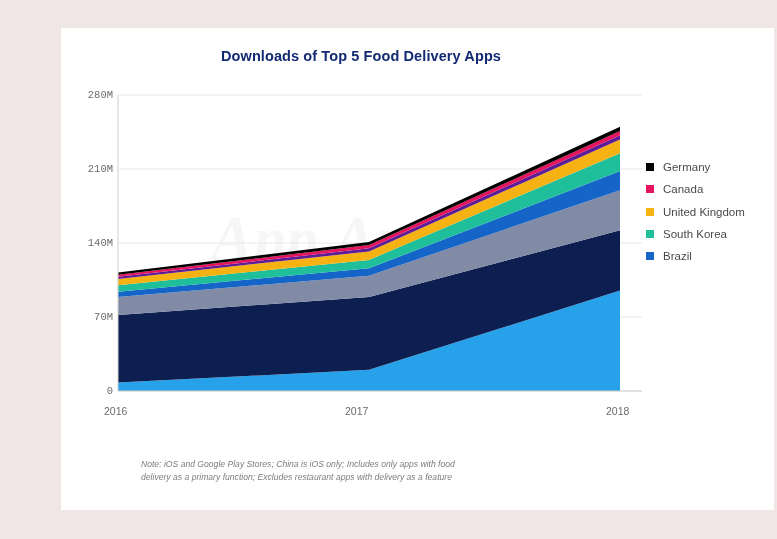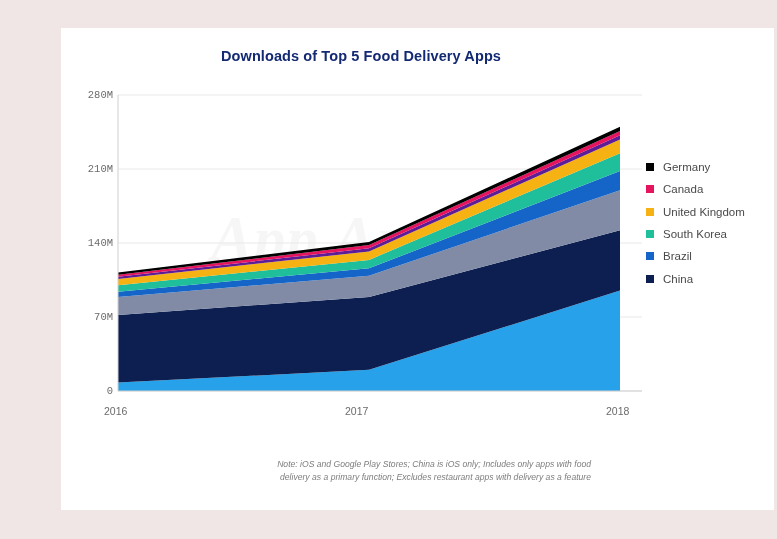--- a/index.html
+++ b/index.html
@@ -103,21 +103,21 @@
     font-size: 11.5px;
     color: #4a4a4a;
     white-space: nowrap;
   }
   
   #footnote {
     position: absolute;
     left: 80px;
     top: 430px;
     width: 450px;
-    text-align: right;
+    text-align: left;
     font-size: 8.6px;
     font-style: italic;
     color: #7d7d7d;
     line-height: 1.55;
   }
 </style>
 </head>
 <body>
 
 <div id="card">
@@ -172,24 +172,20 @@
         <span class="legend-label">United Kingdom</span>
       </div>
       <div class="legend-item">
         <span class="legend-swatch" style="background: rgb(31, 191, 156);"></span>
         <span class="legend-label">South Korea</span>
       </div>
       <div class="legend-item">
         <span class="legend-swatch" style="background: rgb(21, 101, 200);"></span>
         <span class="legend-label">Brazil</span>
       </div>
-      <div class="legend-item">
-        <span class="legend-swatch" style="background: rgb(13, 31, 80);"></span>
-        <span class="legend-label">China</span>
-      </div>
     </div>
 
   <div id="footnote">
     <div>Note: iOS and Google Play Stores; China is iOS only; Includes only apps with food</div>
     <div>delivery as a primary function; Excludes restaurant apps with delivery as a feature</div>
   </div>
 
 </div>
 
 </body></html>

